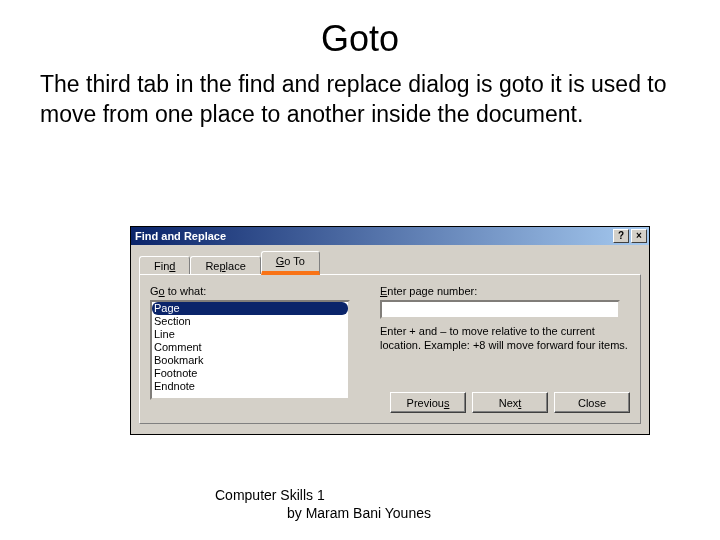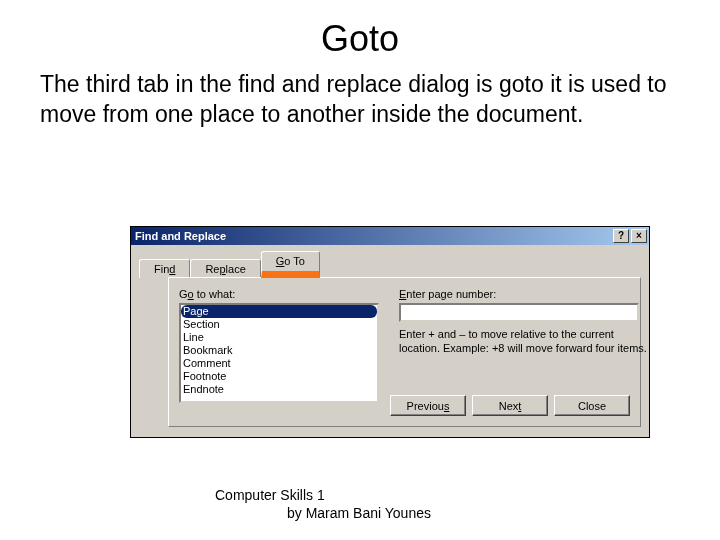--- a/index.html
+++ b/index.html
@@ -81,33 +81,32 @@
     border-top-left-radius: 3px;
     border-top-right-radius: 3px;
     border-top-color: #fff;
     border-left-color: #fff;
   }
   .tab.active {
     background: #d4d0c8;
     top: 0;
     padding-bottom: 4px;
     z-index: 2;
-    border-bottom: 7px solid #f97316;
+    border-bottom: 4px solid #f97316;
     margin-bottom: -1px;
   }
   .tab .u { text-decoration: underline; }
   .tab-panel {
     border: 1px solid #808080;
     border-top-color: #fff;
     border-left-color: #fff;
     background: #d4d0c8;
     padding: 10px 4px 10px 10px;
     min-height: 150px;
     position: relative;
-    margin-left: 29px;
   }
   .row { display: flex; }
   .col-left { width: 210px; }
   .col-right { flex: 1; padding-left: 20px; }
   .label { margin-bottom: 3px; }
   .label .u { text-decoration: underline; }
   .listbox {
     width: 200px;
     height: 100px;
     background: #fff;
@@ -198,22 +197,22 @@
       </div>
     </div>
     <div class="tab-panel">
       <div class="row">
         <div class="col-left">
           <div class="label">G<span class="u">o</span> to what:</div>
           <div class="listbox">
             <div class="item selected">Page</div>
             <div class="item">Section</div>
             <div class="item">Line</div>
+            <div class="item">Comment</div>
             <div class="item">Bookmark</div>
-            <div class="item">Comment</div>
             <div class="item">Footnote</div>
             <div class="item">Endnote</div>
           </div>
         </div>
         <div class="col-right">
           <div class="label"><span class="u">E</span>nter page number:</div>
           <input class="textfield" type="text" value="" style="">
           <div class="hint">Enter + and – to move relative to the current location. Example: +8 will move forward four items.</div>
         </div>
       </div>

